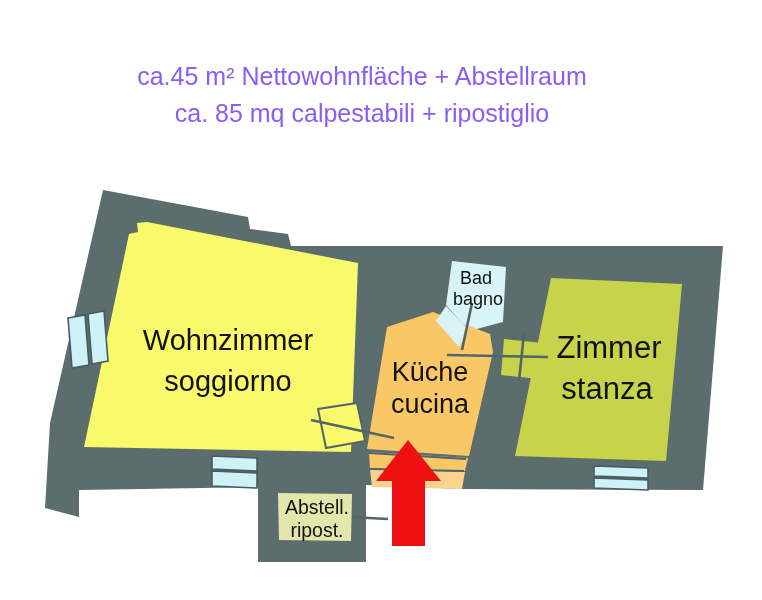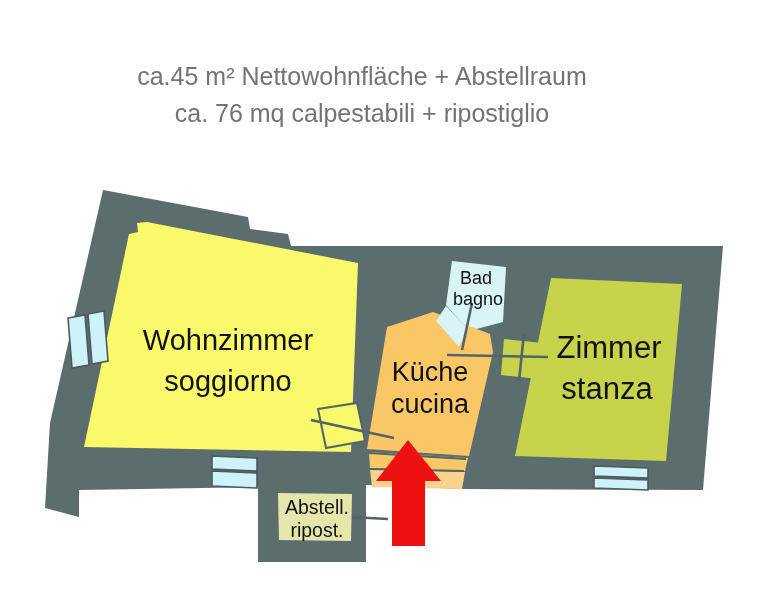--- a/index.html
+++ b/index.html
@@ -7,21 +7,21 @@
     position:relative;
     width:762px;height:600px;
     background:#ffffff;
     overflow:hidden;
     font-family:"Liberation Sans", sans-serif;
   }
   .title-block{
     position:absolute;
     left:0;top:58px;width:724px;
     text-align:center;
-    color:#737373;
+    color:#8b5cf6;
     font-size:25px;
     line-height:37px;
     letter-spacing:0;
   }
   svg{position:absolute;left:0;top:0;}
   .door-line{fill:none;stroke:#53646a;stroke-width:2.6;stroke-linecap:butt;}
   .thin-line{fill:none;stroke:#53646a;stroke-width:2;}
   .win{stroke:#4a5a5f;stroke-width:1.6;}
   .door-sq{stroke:#53646a;stroke-width:2;}
   .room-label{fill:#121212;text-anchor:middle;}
@@ -31,21 +31,21 @@
   .fs-sm{font-size:18px;}
   .fs-xs{font-size:19.5px;}
 </style>
 </head>
 <body>
 
 <div class="canvas">
 
   <div class="title-block">
     <div>ca.45 m² Nettowohnfläche + Abstellraum</div>
-    <div>ca. 76 mq calpestabili + ripostiglio</div>
+    <div>ca. 85 mq calpestabili + ripostiglio</div>
   </div>
 
   <svg width="762" height="600" viewBox="0 0 762 600">
 
     <polygon points="103,190 248,217 250,229 288,234 291,246 723,246 703,490 463,489 366,485 366,562 258,562 258,487 203,488 79,490 79,517 45,508 50,423" fill="#5c6d6d"></polygon>
 
     <polygon points="129,234 138,232 137,223 147,222 358,263 351,452 84,447" fill="#f9f96b"></polygon>
 
     <polygon points="551,278 682,284 666,461 515,456" fill="#c8d34c"></polygon>
 

